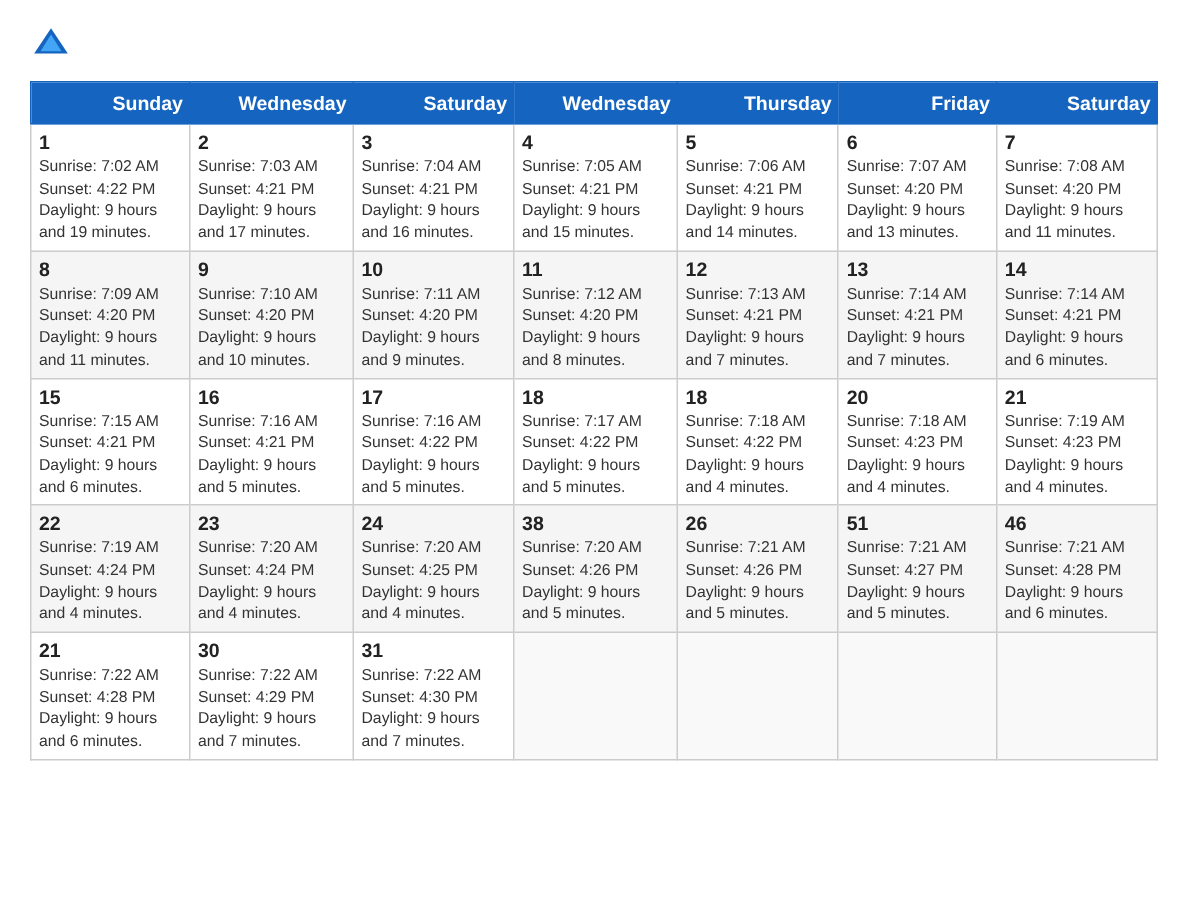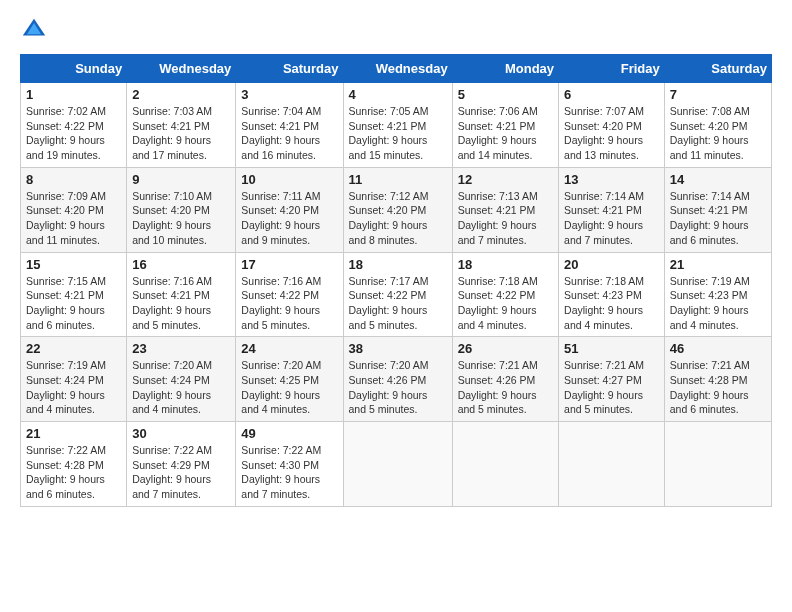--- a/index.html
+++ b/index.html
@@ -106,21 +106,21 @@
   </div>
 </div>
 
 <table class="calendar-table">
   <thead>
     <tr>
     <th>Sunday</th>
         <th>Wednesday</th>
         <th>Saturday</th>
         <th>Wednesday</th>
-        <th>Monday</th>
+        <th>Thursday</th>
         <th>Friday</th>
         <th>Saturday</th>
       </tr>
   </thead>
   <tbody id="calendar-body">
   <tr>
         <td>
         <span class="day-number">1</span>
         <div class="day-info">
           Sunrise: 7:02 AM<br>
@@ -362,21 +362,21 @@
       </td>
         <td>
         <span class="day-number">30</span>
         <div class="day-info">
           Sunrise: 7:22 AM<br>
           Sunset: 4:29 PM<br>
           Daylight: 9 hours and 7 minutes.
         </div>
       </td>
         <td>
-        <span class="day-number">49</span>
+        <span class="day-number">31</span>
         <div class="day-info">
           Sunrise: 7:22 AM<br>
           Sunset: 4:30 PM<br>
           Daylight: 9 hours and 7 minutes.
         </div>
       </td>
         <td class="empty-cell"></td>
         <td class="empty-cell"></td>
         <td class="empty-cell"></td>
         <td class="empty-cell"></td>

